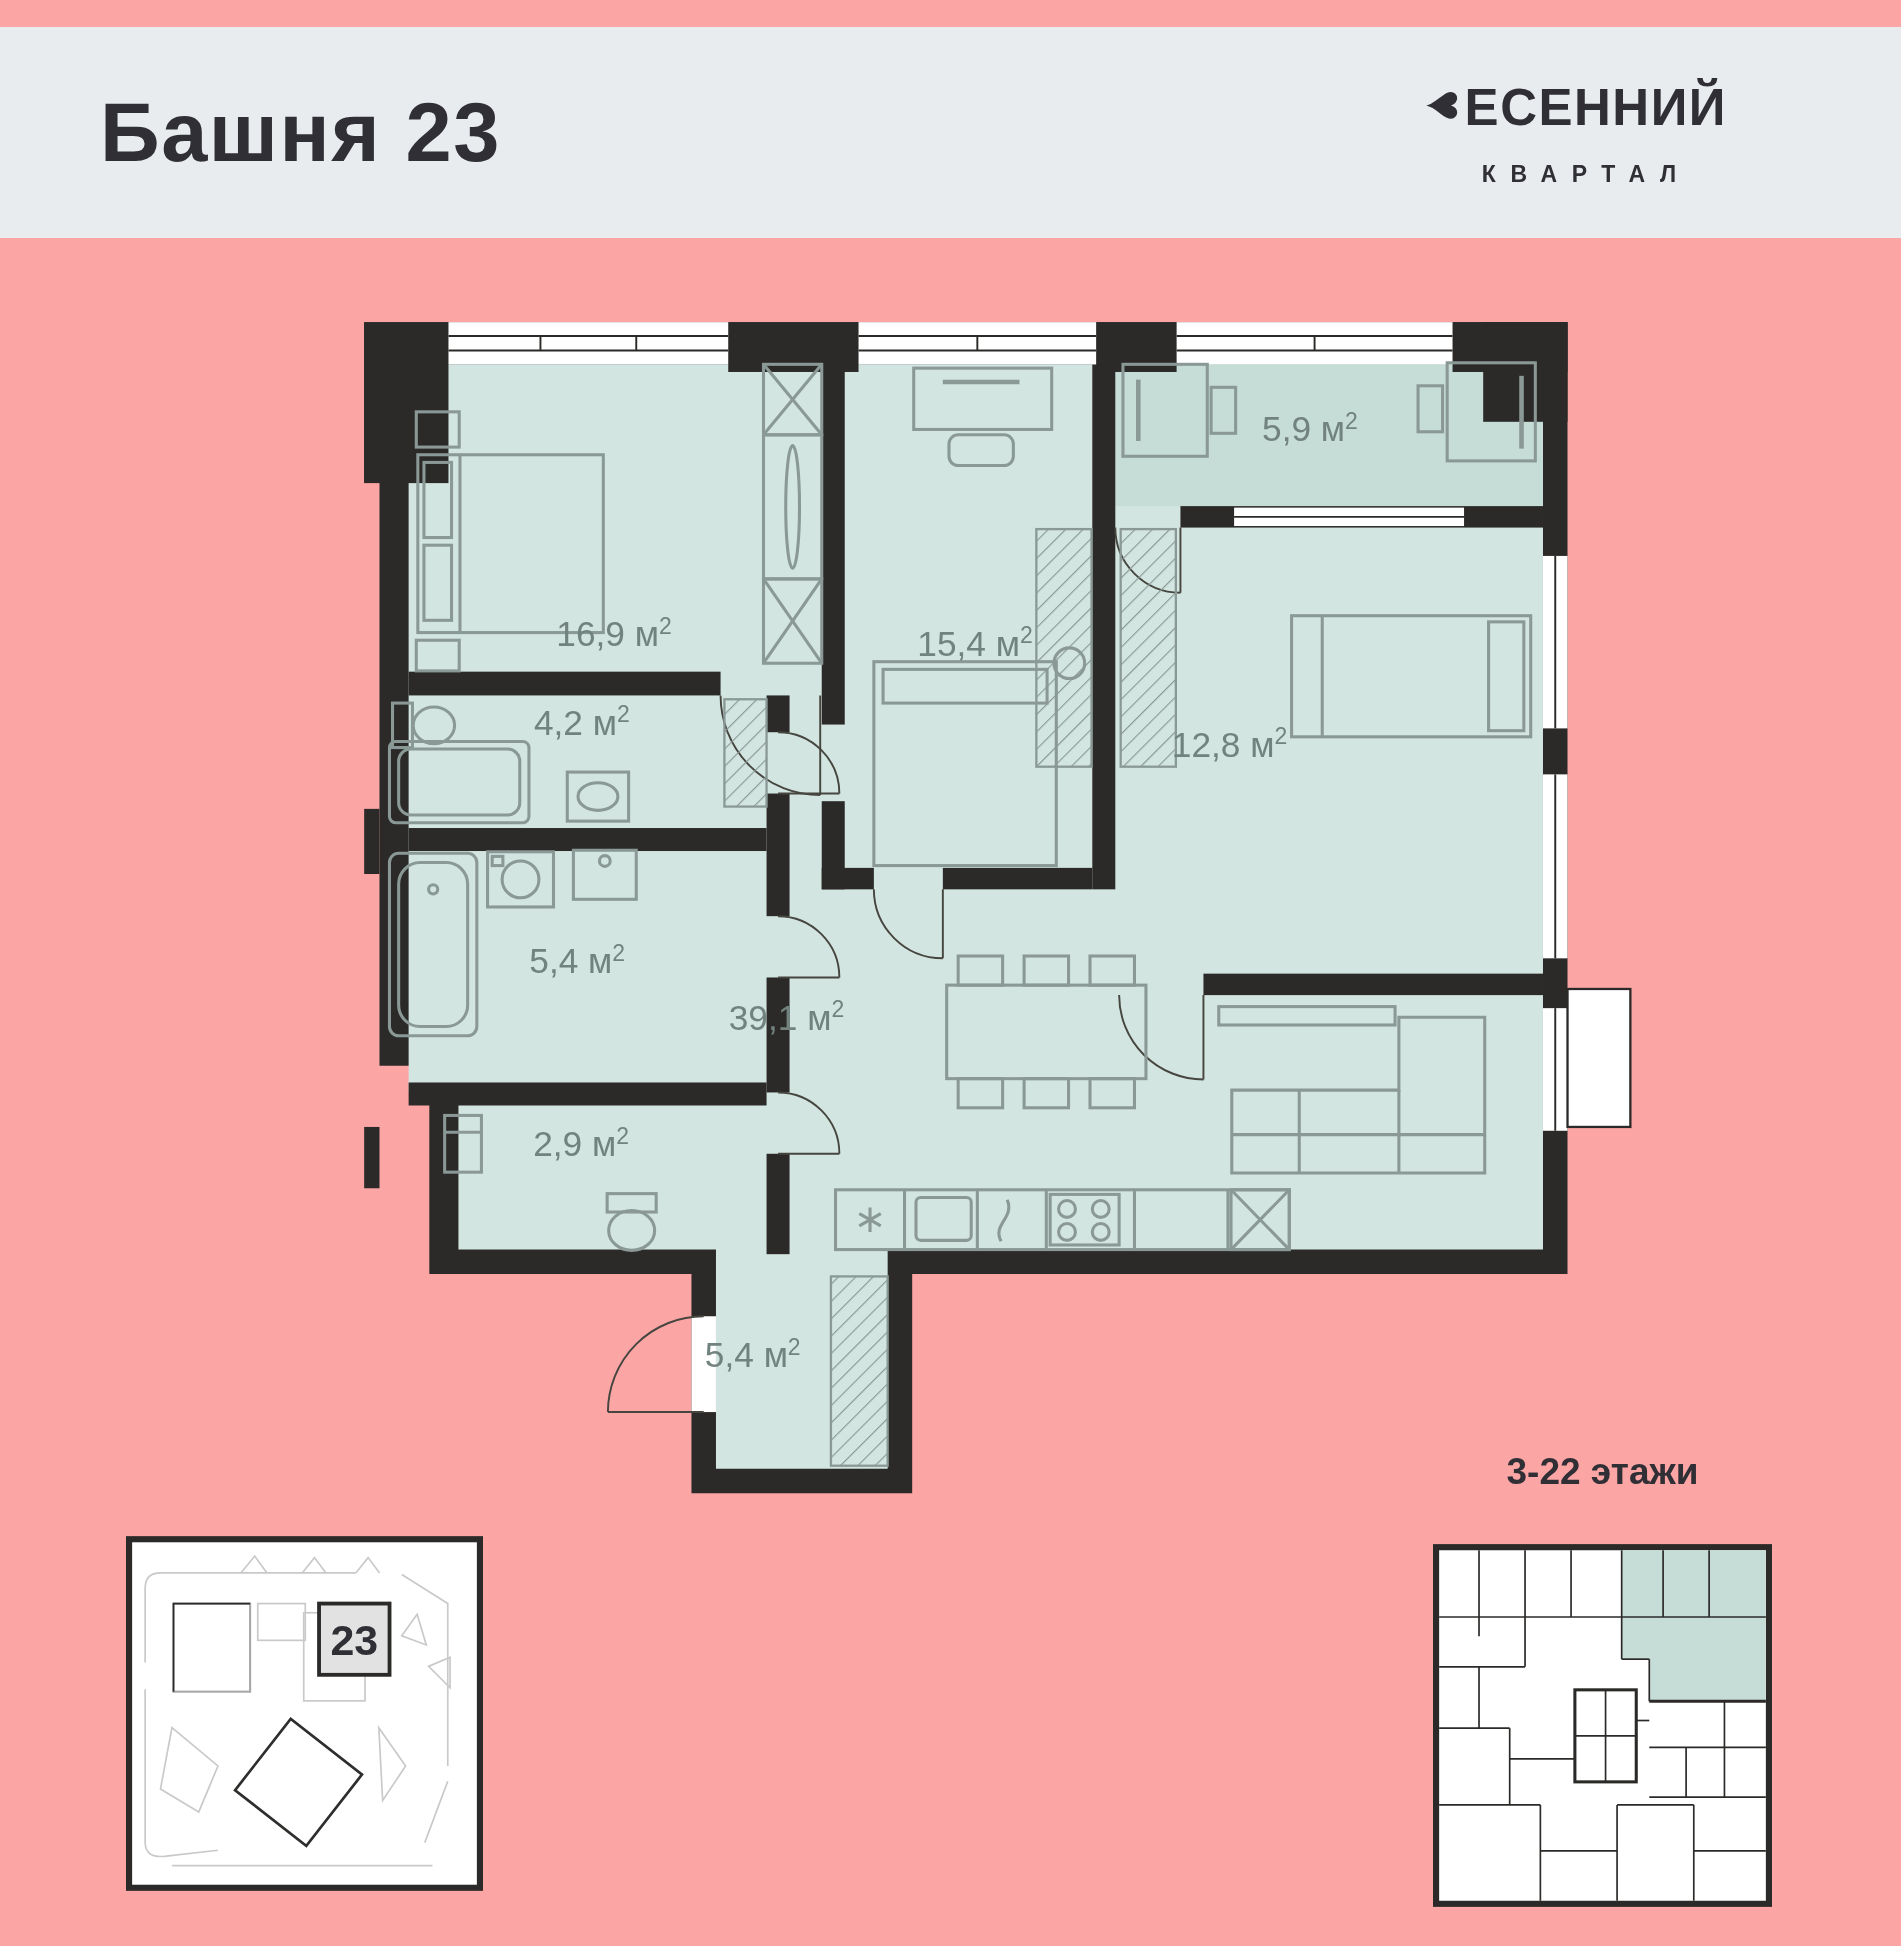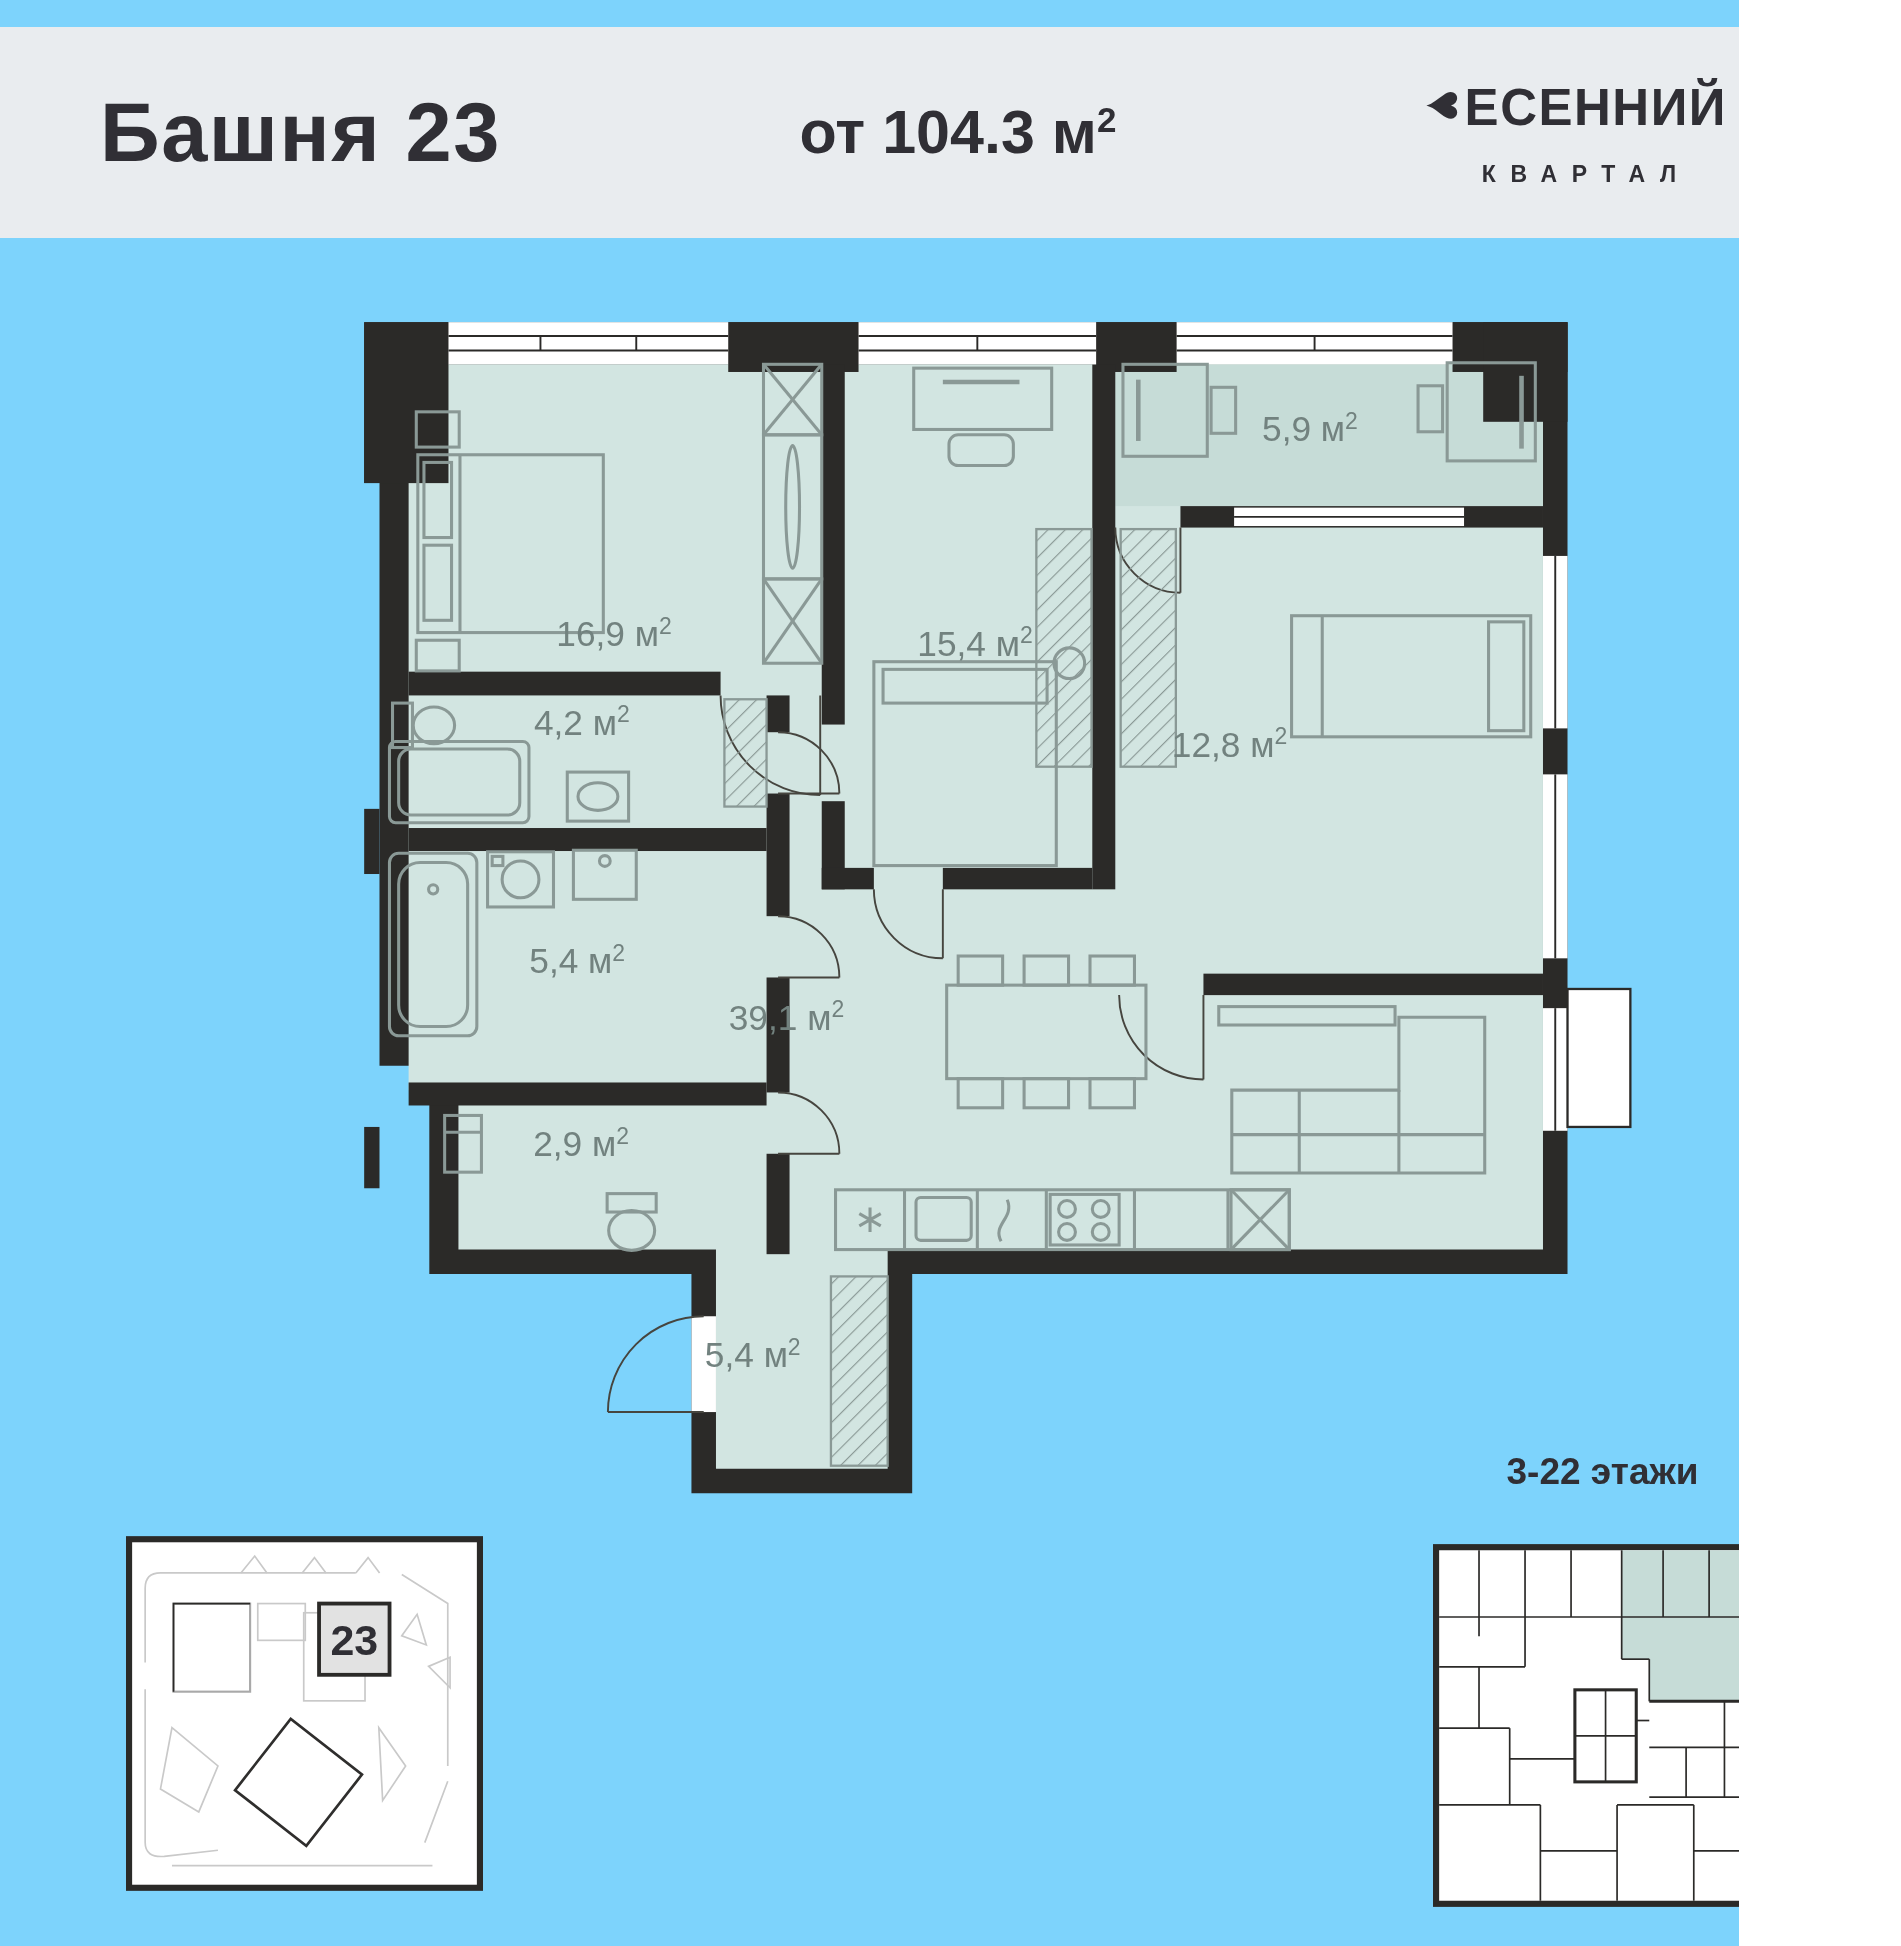--- a/index.html
+++ b/index.html
@@ -1,16 +1,16 @@
 <!DOCTYPE html>
 <html style="font-size:12.3px"><head>
 <meta charset="utf-8">
 <style>
   html,body{margin:0;padding:0;background:#fff;}
-  .page{position:relative;width:1739px;height:1947px;background:#7dd3fc;overflow:hidden;
+  .page{position:relative;width:1901px;height:1947px;background:#fca5a5;overflow:hidden;
         font-family:"Liberation Sans", sans-serif;color:#302f35;}
   
   .header-band{position:absolute;left:0;top:27px;width:1901px;height:211px;background:#e9ecef;}
   .tower-title{position:absolute;left:100px;top:50%;transform:translateY(-50%);
                font-size:83px;font-weight:600;letter-spacing:1.5px;color:#302f35;white-space:nowrap;}
   .subtitle{position:absolute;left:728px;top:50%;transform:translateY(-50%);width:460px;
             text-align:center;font-size:61px;font-weight:600;line-height:1.5;color:#302f35;}
   .subtitle sup{font-size:35px;}
   .brand{position:absolute;left:1349px;top:50%;transform:translateY(-50%);width:460px;text-align:center;}
   .brand-main{font-size:51px;font-weight:700;letter-spacing:1.5px;color:#302f35;white-space:nowrap;}
@@ -40,21 +40,20 @@
   .badge-text{font-family:"Liberation Sans",sans-serif;font-size:56px;font-weight:600;fill:#302f35;}
 </style>
 </head>
 <body>
 
 <div class="page">
 
   <div class="header-band">
     <div class="tower-title">Башня 23</div>
     <div class="subtitle">
-      <div><span>от 104.3 м</span><sup>2</sup></div>
     </div>
     <div class="brand">
       <div class="brand-main"><span class="brand-heart">♥</span><span>ЕСЕННИЙ</span></div>
       <div class="brand-sub">КВАРТАЛ</div>
     </div>
   </div>
 
   <svg class="floorplan" width="1296" height="1234" viewBox="0 0 1690 1610">
     <defs>
       <pattern id="hatch" width="16" height="16" patternUnits="userSpaceOnUse" patternTransform="rotate(45)">

